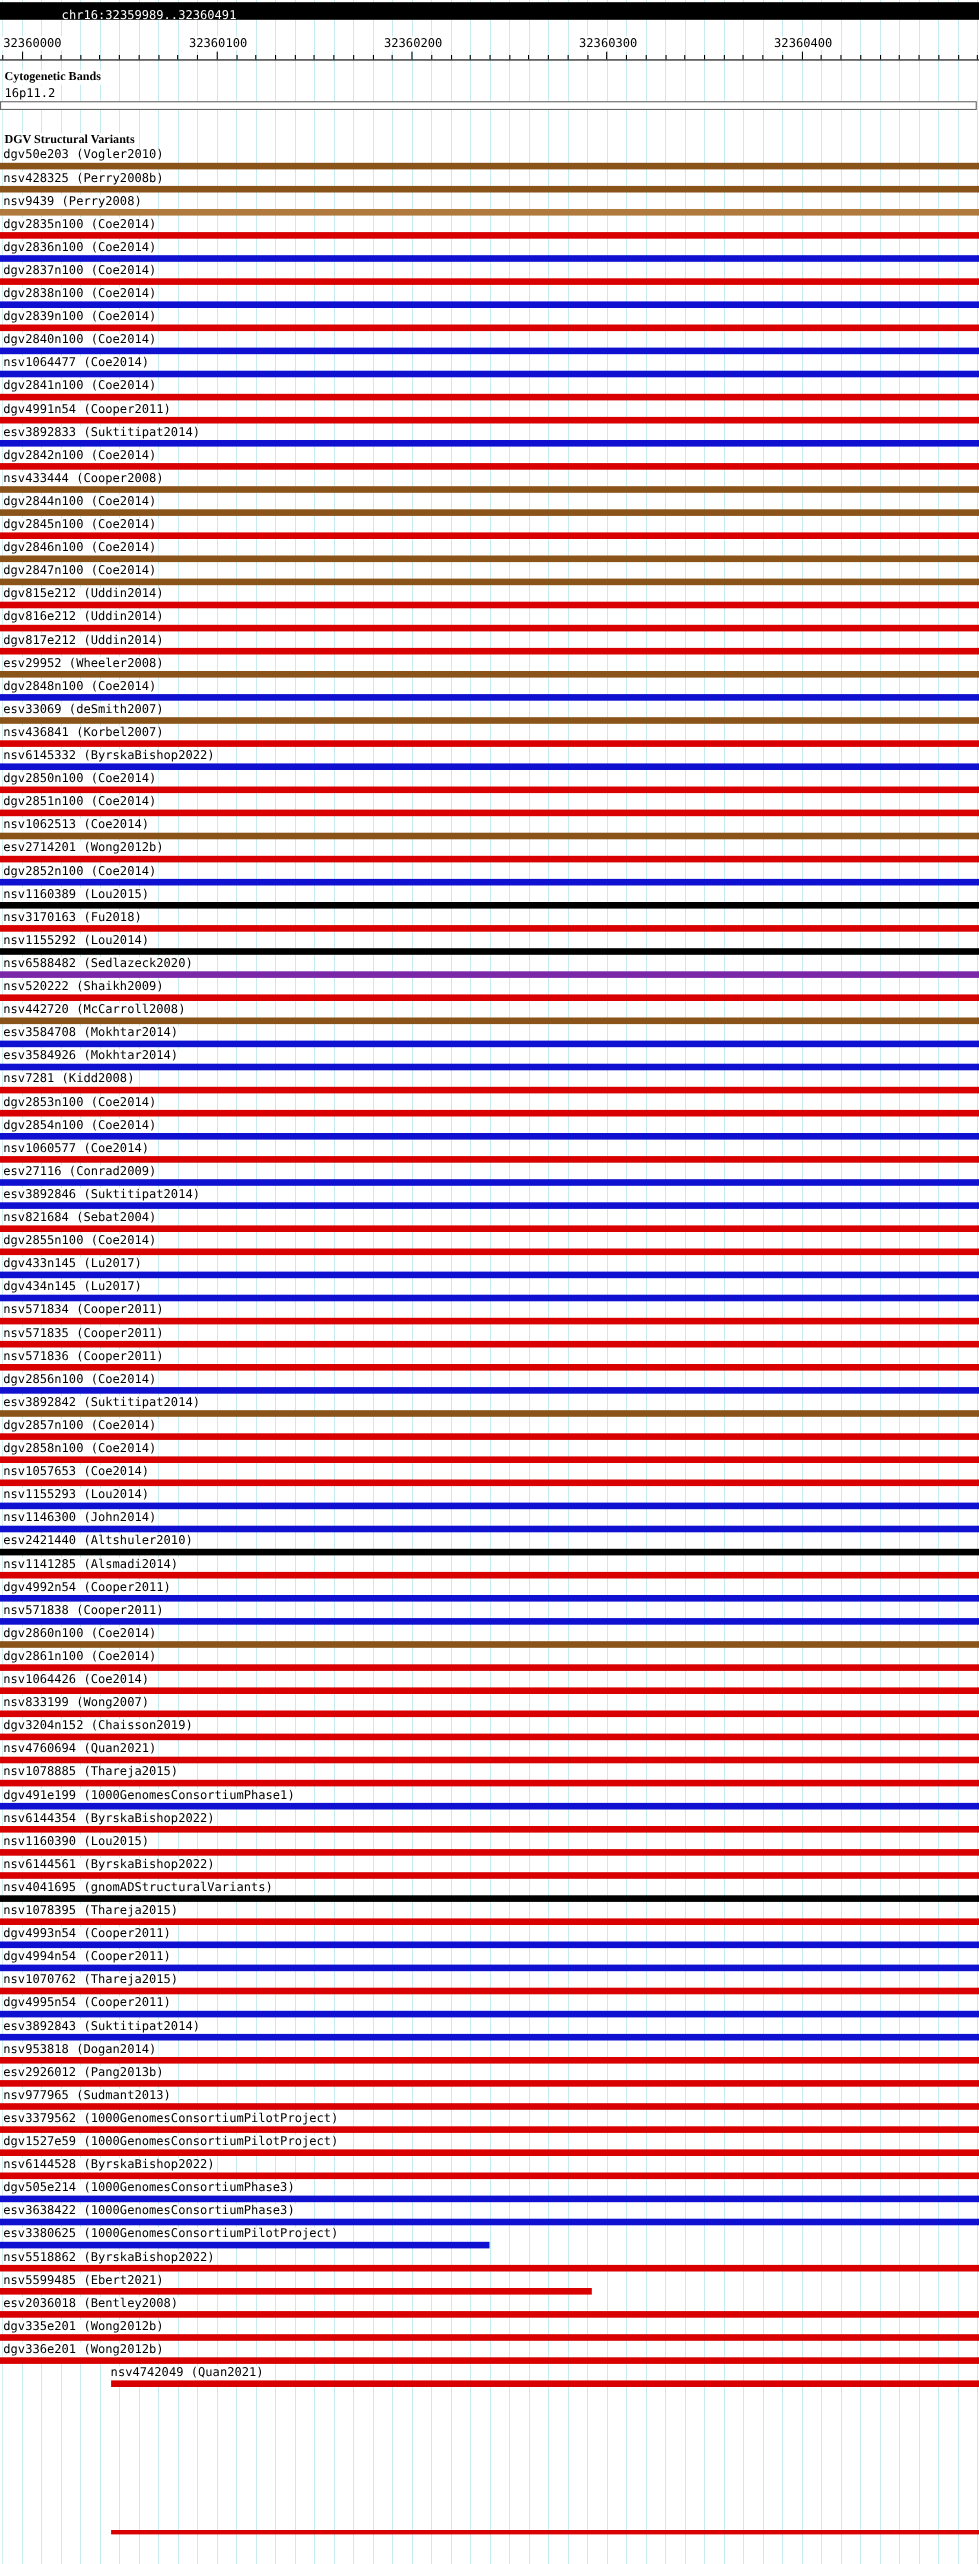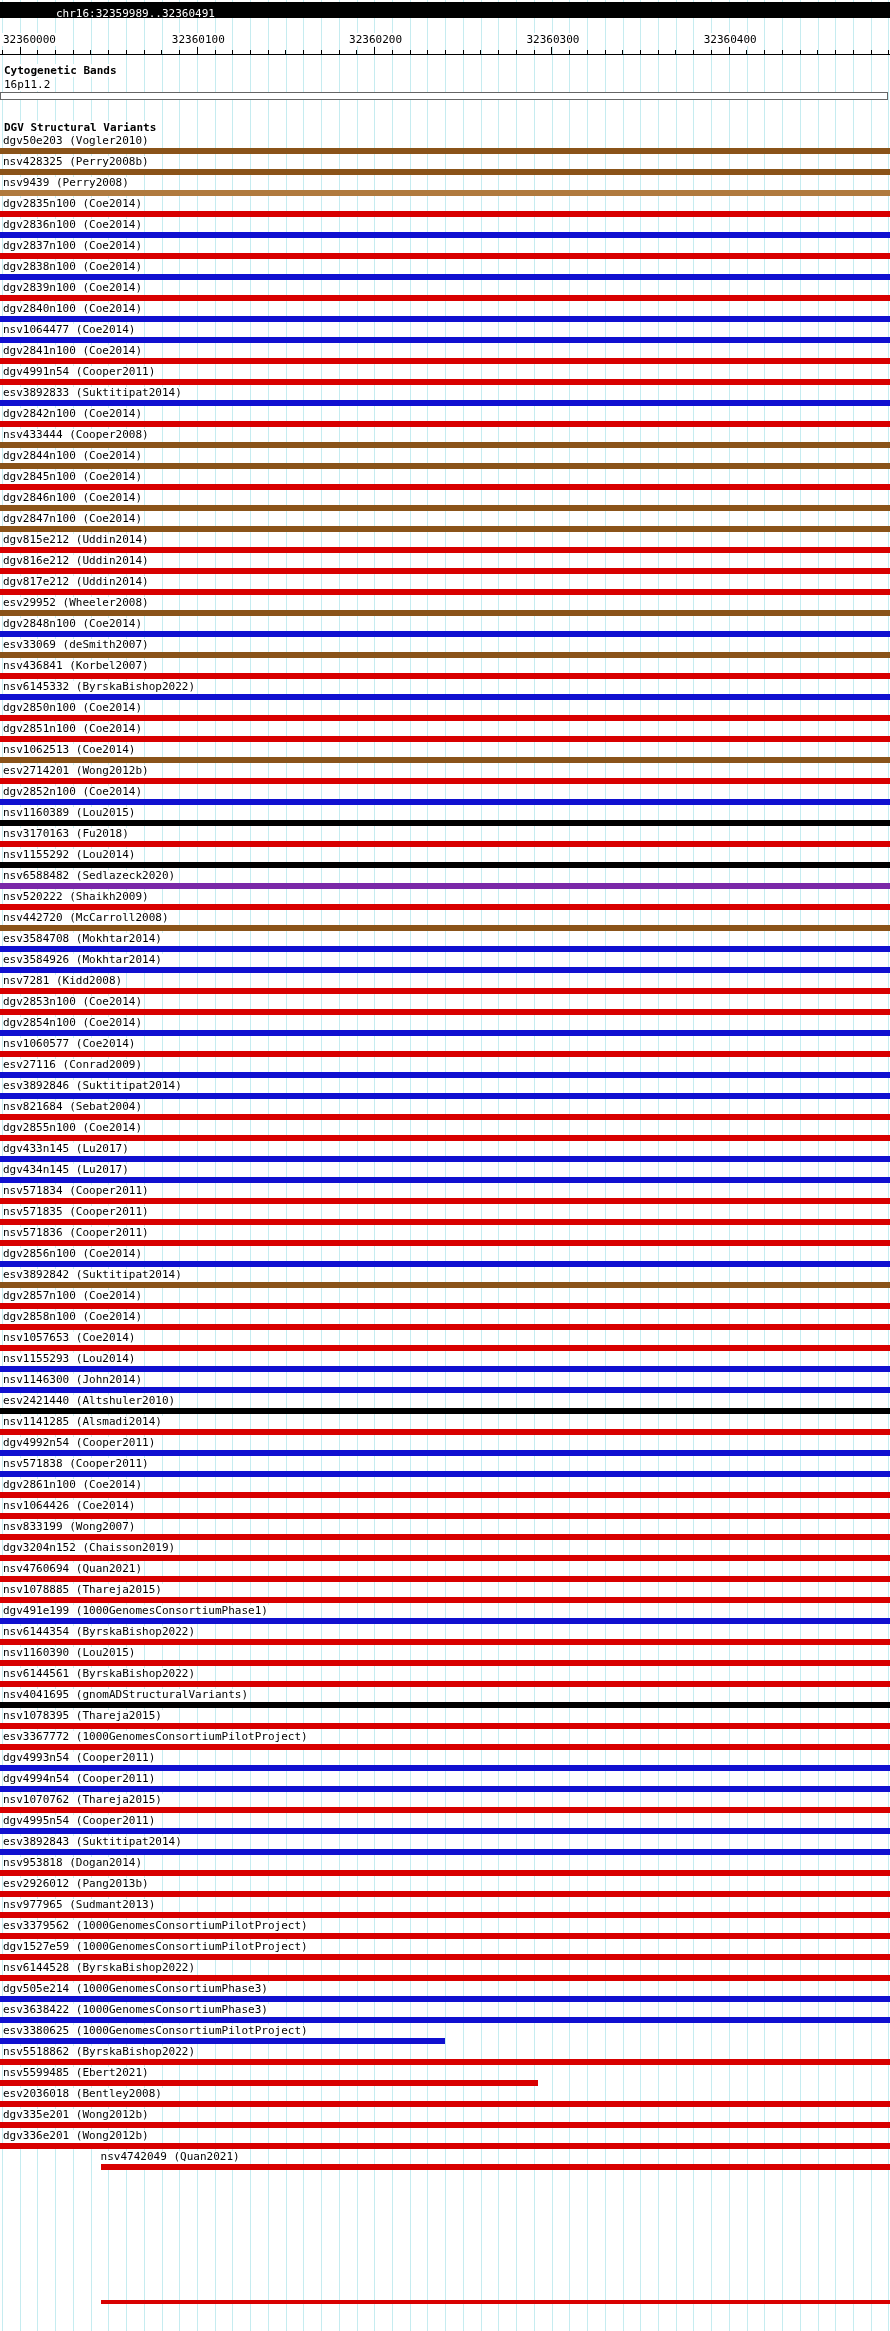--- a/index.html
+++ b/index.html
@@ -19,21 +19,21 @@
     color:#fff;font-size:11px;line-height:16px;padding-left:56px;display:inline-block;white-space:pre;
   }
   #ruler{position:absolute;top:33px;left:0;width:890px;height:30px;z-index:2;}
   .ruler-line{position:absolute;top:21px;left:0;width:100%;height:1px;background:#000;}
   .tick{position:absolute;width:1px;background:#000;}
   .tick.minor{top:17px;height:4px;}
   .tick.major{top:14px;height:7px;}
   .tick-label{position:absolute;top:0;font-size:11px;line-height:13px;background:#fff;padding:0 1px;color:#000;white-space:pre;}
   .section-title{
     position:absolute;left:3px;font-weight:bold;font-size:11px;line-height:13px;
-    background:#fff;padding:0 1px;color:#000;z-index:2;white-space:pre;display:inline-block;
+    background:#fff;padding:0 1px;color:#000;z-index:2;white-space:pre;display:inline-block;font-family:Liberation Serif, serif;
   }
   #cyto-title{top:64px;}
   #band-label{
     position:absolute;top:78px;left:3px;font-size:11px;line-height:13px;background:#fff;
     padding:0 1px;color:#000;z-index:2;display:inline-block;white-space:pre;
   }
   #band-box{
     position:absolute;top:92px;left:0;width:888px;height:8px;background:#fff;
     border:1px solid #666;box-sizing:border-box;z-index:1;
   }
@@ -182,33 +182,33 @@
     <div class="vrow"><div class="vlabel">esv3892842 (Suktitipat2014)</div><div class="vbar" style="left: 0%; width: 100%; background: rgb(138, 83, 25);"></div></div>
     <div class="vrow"><div class="vlabel">dgv2857n100 (Coe2014)</div><div class="vbar" style="left: 0%; width: 100%; background: rgb(216, 0, 0);"></div></div>
     <div class="vrow"><div class="vlabel">dgv2858n100 (Coe2014)</div><div class="vbar" style="left: 0%; width: 100%; background: rgb(216, 0, 0);"></div></div>
     <div class="vrow"><div class="vlabel">nsv1057653 (Coe2014)</div><div class="vbar" style="left: 0%; width: 100%; background: rgb(216, 0, 0);"></div></div>
     <div class="vrow"><div class="vlabel">nsv1155293 (Lou2014)</div><div class="vbar" style="left: 0%; width: 100%; background: rgb(16, 16, 208);"></div></div>
     <div class="vrow"><div class="vlabel">nsv1146300 (John2014)</div><div class="vbar" style="left: 0%; width: 100%; background: rgb(16, 16, 208);"></div></div>
     <div class="vrow"><div class="vlabel">esv2421440 (Altshuler2010)</div><div class="vbar" style="left: 0%; width: 100%; background: rgb(0, 0, 0);"></div></div>
     <div class="vrow"><div class="vlabel">nsv1141285 (Alsmadi2014)</div><div class="vbar" style="left: 0%; width: 100%; background: rgb(216, 0, 0);"></div></div>
     <div class="vrow"><div class="vlabel">dgv4992n54 (Cooper2011)</div><div class="vbar" style="left: 0%; width: 100%; background: rgb(16, 16, 208);"></div></div>
     <div class="vrow"><div class="vlabel">nsv571838 (Cooper2011)</div><div class="vbar" style="left: 0%; width: 100%; background: rgb(16, 16, 208);"></div></div>
+    <div class="vrow"><div class="vlabel">dgv2860n100 (Coe2014)</div><div class="vbar" style="left: 0%; width: 100%; background: rgb(138, 83, 25);"></div></div>
     <div class="vrow"><div class="vlabel">dgv2861n100 (Coe2014)</div><div class="vbar" style="left: 0%; width: 100%; background: rgb(216, 0, 0);"></div></div>
     <div class="vrow"><div class="vlabel">nsv1064426 (Coe2014)</div><div class="vbar" style="left: 0%; width: 100%; background: rgb(216, 0, 0);"></div></div>
     <div class="vrow"><div class="vlabel">nsv833199 (Wong2007)</div><div class="vbar" style="left: 0%; width: 100%; background: rgb(216, 0, 0);"></div></div>
     <div class="vrow"><div class="vlabel">dgv3204n152 (Chaisson2019)</div><div class="vbar" style="left: 0%; width: 100%; background: rgb(216, 0, 0);"></div></div>
     <div class="vrow"><div class="vlabel">nsv4760694 (Quan2021)</div><div class="vbar" style="left: 0%; width: 100%; background: rgb(216, 0, 0);"></div></div>
     <div class="vrow"><div class="vlabel">nsv1078885 (Thareja2015)</div><div class="vbar" style="left: 0%; width: 100%; background: rgb(216, 0, 0);"></div></div>
     <div class="vrow"><div class="vlabel">dgv491e199 (1000GenomesConsortiumPhase1)</div><div class="vbar" style="left: 0%; width: 100%; background: rgb(16, 16, 208);"></div></div>
     <div class="vrow"><div class="vlabel">nsv6144354 (ByrskaBishop2022)</div><div class="vbar" style="left: 0%; width: 100%; background: rgb(216, 0, 0);"></div></div>
     <div class="vrow"><div class="vlabel">nsv1160390 (Lou2015)</div><div class="vbar" style="left: 0%; width: 100%; background: rgb(216, 0, 0);"></div></div>
     <div class="vrow"><div class="vlabel">nsv6144561 (ByrskaBishop2022)</div><div class="vbar" style="left: 0%; width: 100%; background: rgb(216, 0, 0);"></div></div>
     <div class="vrow"><div class="vlabel">nsv4041695 (gnomADStructuralVariants)</div><div class="vbar" style="left: 0%; width: 100%; background: rgb(0, 0, 0);"></div></div>
     <div class="vrow"><div class="vlabel">nsv1078395 (Thareja2015)</div><div class="vbar" style="left: 0%; width: 100%; background: rgb(216, 0, 0);"></div></div>
-    <div class="vrow"><div class="vlabel">esv3367772 (1000GenomesConsortiumPilotProject)</div><div class="vbar" style="left: 0%; width: 100%; background: rgb(216, 0, 0);"></div></div>
     <div class="vrow"><div class="vlabel">dgv4993n54 (Cooper2011)</div><div class="vbar" style="left: 0%; width: 100%; background: rgb(16, 16, 208);"></div></div>
     <div class="vrow"><div class="vlabel">dgv4994n54 (Cooper2011)</div><div class="vbar" style="left: 0%; width: 100%; background: rgb(16, 16, 208);"></div></div>
     <div class="vrow"><div class="vlabel">nsv1070762 (Thareja2015)</div><div class="vbar" style="left: 0%; width: 100%; background: rgb(216, 0, 0);"></div></div>
     <div class="vrow"><div class="vlabel">dgv4995n54 (Cooper2011)</div><div class="vbar" style="left: 0%; width: 100%; background: rgb(16, 16, 208);"></div></div>
     <div class="vrow"><div class="vlabel">esv3892843 (Suktitipat2014)</div><div class="vbar" style="left: 0%; width: 100%; background: rgb(16, 16, 208);"></div></div>
     <div class="vrow"><div class="vlabel">nsv953818 (Dogan2014)</div><div class="vbar" style="left: 0%; width: 100%; background: rgb(216, 0, 0);"></div></div>
     <div class="vrow"><div class="vlabel">esv2926012 (Pang2013b)</div><div class="vbar" style="left: 0%; width: 100%; background: rgb(216, 0, 0);"></div></div>
     <div class="vrow"><div class="vlabel">nsv977965 (Sudmant2013)</div><div class="vbar" style="left: 0%; width: 100%; background: rgb(216, 0, 0);"></div></div>
     <div class="vrow"><div class="vlabel">esv3379562 (1000GenomesConsortiumPilotProject)</div><div class="vbar" style="left: 0%; width: 100%; background: rgb(216, 0, 0);"></div></div>
     <div class="vrow"><div class="vlabel">dgv1527e59 (1000GenomesConsortiumPilotProject)</div><div class="vbar" style="left: 0%; width: 100%; background: rgb(216, 0, 0);"></div></div>

